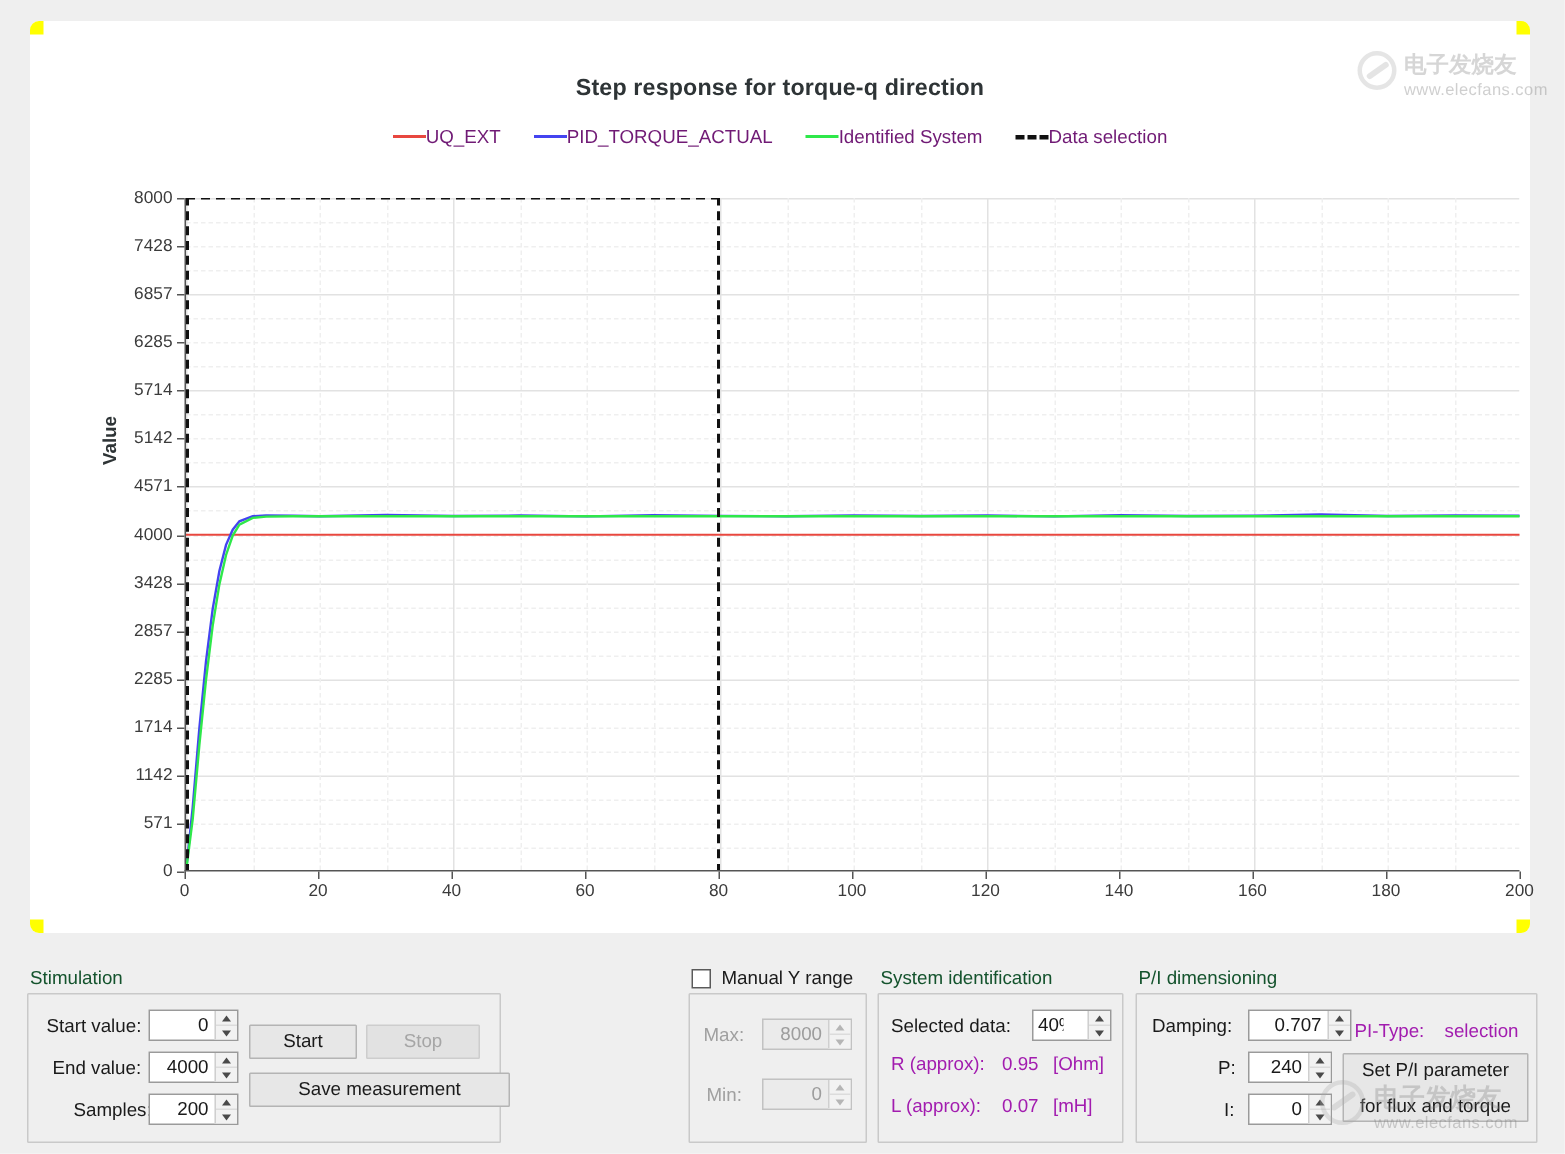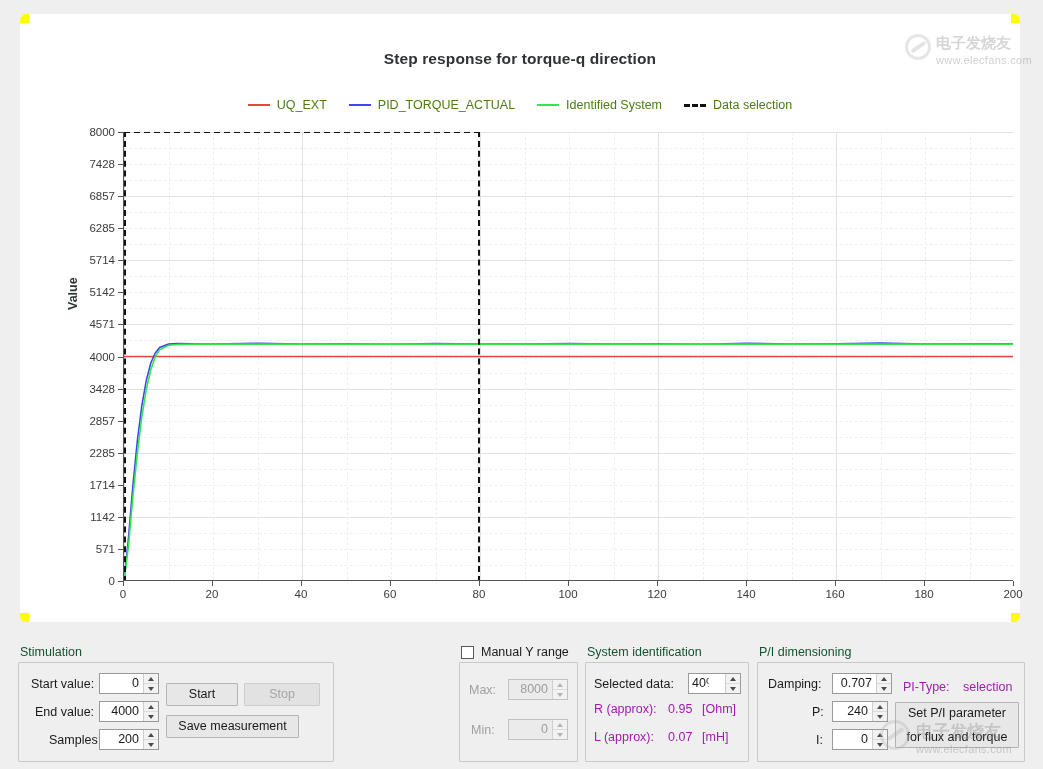--- a/index.html
+++ b/index.html
@@ -32,22 +32,22 @@
     position: absolute; left: 0; top: 36px; width: 100%;
     text-align: center;
     font-size: 15.5px; font-weight: bold; color: #2e3436;
     letter-spacing: .1px;
   }
   #chart-legend {
     position: absolute; left: 0; top: 70px; width: 100%;
     display: flex; justify-content: center; align-items: center;
     gap: 22px;
   }
-  .legend-entry { display: flex; align-items: center; gap: 7px;
-    font-size: 12.5px; color: #4d7c0f; margin-top: 14px; }
+  .legend-entry { display: flex; align-items: center; 
+    font-size: 12.5px; color: #701a75; }
   .legend-swatch { width: 22px; height: 0; border-top-width: 2.4px;
     border-top-style: solid; display: inline-block; }
 
   
   #plot-wrap { position: absolute; left: 0; top: 0; width: 1000px; height: 608px; }
   #plot-area {
     position: absolute; left: 103px; top: 118px;
     width: 890px; height: 449px;
     background: #ffffff;
     border-left: 1.3px solid #555; border-bottom: 1.3px solid #555;
@@ -366,21 +366,21 @@
           <i></i>
         </div>
       <div class="dn">
           <i></i>
         </div>
     </div>
   </div>
 
   <div class="btn" style="left:166px; top:683px; width:72px; height:23px;">Start</div>
   <div class="btn dim" style="left:244px; top:683px; width:76px; height:23px;">Stop</div>
-  <div class="btn" style="left:166px; top:715px; width:133px; height:23px;">Save measurement</div>
+  <div class="btn" style="left:166px; top:715px; width:174px; height:23px;">Save measurement</div>
 
   <div class="checkbox-row" style="left:461px; top:645px;">
     <div class="checkbox"></div>
     <div class="ctl-label" style="position:static;">Manual Y  range</div>
   </div>
   <div class="group-box" style="left:459px; top:662px; width:119px; height:100px;"></div>
 
   <div class="ctl-label dim" style="left:469px; top:683px;">Max:</div>
   <div class="spin dim" style="left:508px; top:679px; width:60px;">
     <div class="val">8000</div>
@@ -428,21 +428,21 @@
   <div class="ro-value" style="left:702px; top:702px;">[Ohm]</div>
 
   <div class="ro-value" style="left:594px; top:730px;">L (approx):</div>
   <div class="ro-value" style="left:668px; top:730px;">0.07</div>
   <div class="ro-value" style="left:702px; top:730px;">[mH]</div>
 
   <div class="group-label" style="left:759px; top:645px;">P/I dimensioning</div>
   <div class="group-box" style="left:757px; top:662px; width:268px; height:100px;"></div>
 
   <div class="ctl-label" style="left:768px; top:677px;">Damping:</div>
-  <div class="spin" style="left:832px; top:673px; width:60px;">
+  <div class="spin" style="left:832px; top:673px; width:69px;">
     <div class="val">0.707</div>
     <div class="arrows">
       <div class="up">
           <i></i>
         </div>
       <div class="dn">
           <i></i>
         </div>
     </div>
   </div>

